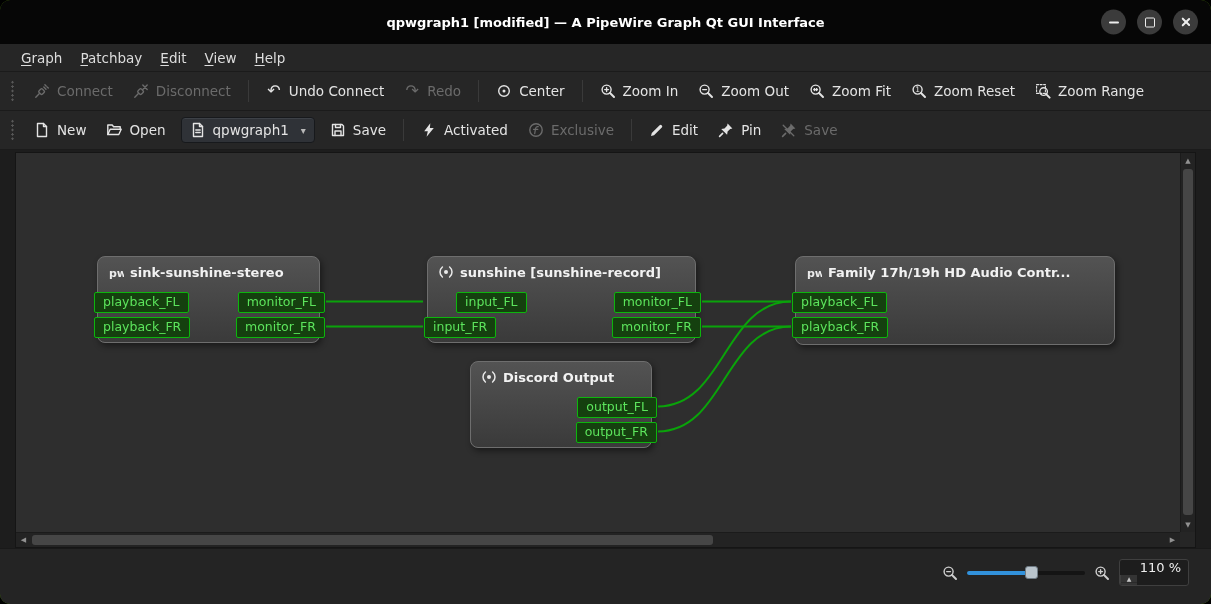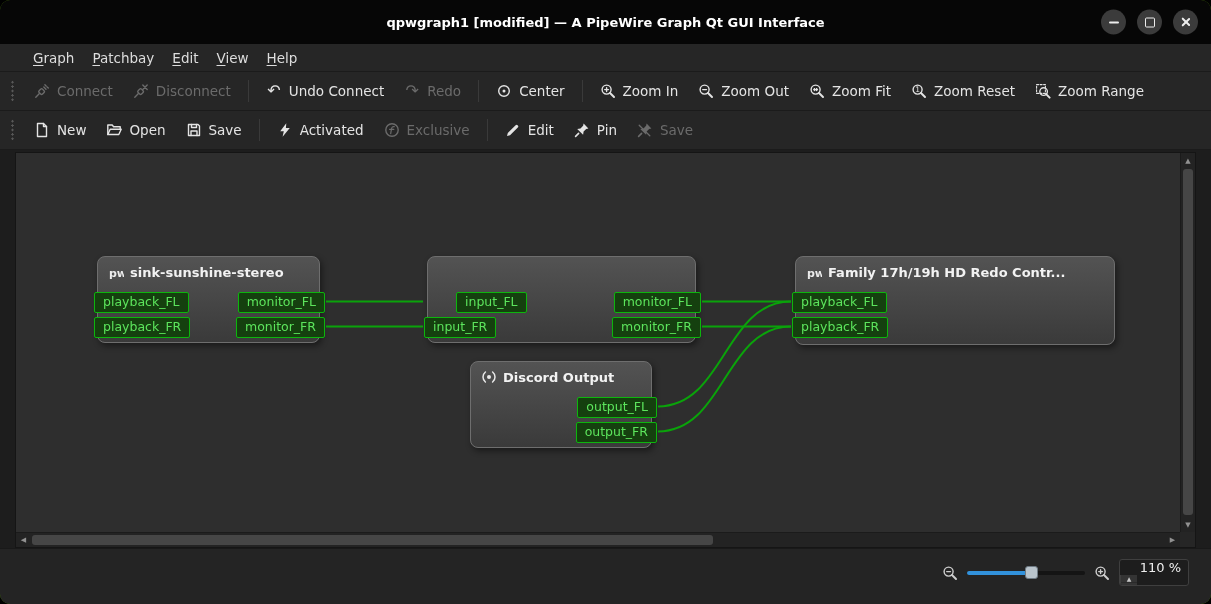--- a/index.html
+++ b/index.html
@@ -9,21 +9,21 @@
   .titlebar{height:44px;flex:0 0 44px;background:#060606;position:relative;display:flex;align-items:center;justify-content:center;}
   .title{color:#fff;font-size:13px;font-weight:bold;}
   .winbtns{position:absolute;right:13px;top:50%;transform:translateY(-50%);display:flex;gap:11px;}
   .winbtn{width:25px;height:25px;border-radius:50%;background:#3b3b3b;display:flex;align-items:center;justify-content:center;}
   .g-minimize{width:10px;height:2px;background:#ededed;border-radius:1px;}
   .g-maximize{width:8px;height:8px;border:1.4px solid #ededed;border-radius:1.5px;}
   .g-close{width:11px;height:11px;position:relative;}
   .g-close::before,.g-close::after{content:"";position:absolute;left:4.7px;top:0;width:1.6px;height:11px;background:#ededed;border-radius:1px;}
   .g-close::before{transform:rotate(45deg);}.g-close::after{transform:rotate(-45deg);}
   
-  .menubar{height:27px;flex:0 0 27px;background:#262626;border-bottom:1px solid #1b1b1b;display:flex;align-items:center;padding:0 24px;}
+  .menubar{height:27px;flex:0 0 27px;background:#262626;border-bottom:1px solid #1b1b1b;display:flex;align-items:center;padding:0 12px;}
   .menu-item{color:#ddd;font-size:13.5px;padding:3px 9px;border-radius:3px;}
   .menu-item u{text-underline-offset:2px;}
   
   .toolbar{height:38px;flex:0 0 38px;background:#262626;border-bottom:1px solid #1b1b1b;display:flex;align-items:center;padding:0 8px;gap:2px;}
   .tb-handle{width:5px;flex:0 0 5px;height:22px;margin:0 8px 0 2px;background-image:radial-gradient(circle,#585858 1.1px,transparent 1.3px);background-size:5px 4.4px;}
   .tb-sep{width:1px;flex:0 0 1px;height:22px;background:#3a3a3a;margin:0 6px;}
   .tb-btn{display:flex;align-items:center;gap:7px;padding:6px 9px;border-radius:4px;color:#e4e4e4;font-size:13.5px;white-space:nowrap;}
   .tb-btn.disabled{color:#6b6b6b;}
   .tb-icon{width:16px;height:16px;display:inline-flex;align-items:center;justify-content:center;}
   .uni{font-size:16px;line-height:16px;}
@@ -201,20 +201,30 @@
         <span>New</span>
       </div>
       <div class="tb-btn">
         <span class="tb-icon">
           <svg width="16" height="16" viewBox="0 0 16 16" fill="none" stroke="currentColor" stroke-width="1.4" stroke-linecap="round" stroke-linejoin="round">
             <path d="M1.8 12.5 V3 h4.4 l1.4 1.8 h6.6 v2"></path>
             <path d="M1.8 12.5 l2.4-5.2 h11 l-2.4 5.2 Z"></path>
           </svg>
         </span>
         <span>Open</span>
+      </div>
+      <div class="tb-btn tb-combo">
+        <span class="tb-icon">
+          <svg width="16" height="16" viewBox="0 0 16 16" fill="none" stroke="currentColor" stroke-width="1.4" stroke-linecap="round" stroke-linejoin="round">
+            <path d="M3.5 1.5 h6 L12.5 4.5 v10 h-9 Z"></path>
+            <path d="M9.5 1.5 v3 h3 M5.8 8 h4.4 M5.8 10.5 h4.4"></path>
+          </svg>
+        </span>
+        <span>qpwgraph1</span>
+        <span class="combo-arrow">▾</span>
       </div>
       <div class="tb-btn">
         <span class="tb-icon">
           <svg width="16" height="16" viewBox="0 0 16 16" fill="none" stroke="currentColor" stroke-width="1.4" stroke-linecap="round" stroke-linejoin="round">
             <path d="M2.5 2.5 h9.5 l1.5 1.5 v9.5 h-11 Z"></path>
             <path d="M5 13.5 V9 h6 v4.5 M5.5 2.5 v3 h5 v-3"></path>
           </svg>
         </span>
         <span>Save</span>
       </div>
@@ -277,33 +287,42 @@
                 </svg>
               </span>
               <span>sink-sunshine-stereo</span>
             </div>
             <div class="port in" style="top: 35px;">playback_FL</div>
             <div class="port in" style="top: 60px;">playback_FR</div>
             <div class="port out" style="top: 35px;">monitor_FL</div>
             <div class="port out" style="top: 60px;">monitor_FR</div>
           </div>
           <div class="node" style="left: 411px; top: 103px; width: 269px; height: 87px;">
+            <div class="node-title">
+              <span class="node-icon">
+                <svg width="16" height="16" viewBox="0 0 16 16" fill="none" stroke="currentColor" stroke-width="1.4" stroke-linecap="round" stroke-linejoin="round">
+                  <path d="M4.4 3 a6.4 6.4 0 0 0 0 10 M11.6 3 a6.4 6.4 0 0 1 0 10" stroke-width="1.5"></path>
+                  <circle cx="8" cy="8" r="2" fill="currentColor" stroke="none"></circle>
+                </svg>
+              </span>
+              <span>sunshine [sunshine-record]</span>
+            </div>
             <div class="port in" style="top: 35px; margin-left: 32px;">input_FL</div>
             <div class="port in" style="top: 60px;">input_FR</div>
             <div class="port out" style="top: 35px;">monitor_FL</div>
             <div class="port out" style="top: 60px;">monitor_FR</div>
           </div>
           <div class="node" style="left: 779px; top: 103px; width: 320px; height: 89px;">
             <div class="node-title">
               <span class="node-icon">
                 <svg width="16" height="16" viewBox="0 0 16 16" fill="none" stroke="currentColor" stroke-width="1.4" stroke-linecap="round" stroke-linejoin="round">
                   <text x="1" y="12.5" font-size="11" fill="currentColor" stroke="none">pw</text>
                 </svg>
               </span>
-              <span>Family 17h/19h HD Redo Contr...</span>
+              <span>Family 17h/19h HD Audio Contr...</span>
             </div>
             <div class="port in" style="top: 35px;">playback_FL</div>
             <div class="port in" style="top: 60px;">playback_FR</div>
           </div>
           <div class="node" style="left: 454px; top: 208px; width: 182px; height: 87px;">
             <div class="node-title">
               <span class="node-icon">
                 <svg width="16" height="16" viewBox="0 0 16 16" fill="none" stroke="currentColor" stroke-width="1.4" stroke-linecap="round" stroke-linejoin="round">
                   <path d="M4.4 3 a6.4 6.4 0 0 0 0 10 M11.6 3 a6.4 6.4 0 0 1 0 10" stroke-width="1.5"></path>
                   <circle cx="8" cy="8" r="2" fill="currentColor" stroke="none"></circle>

